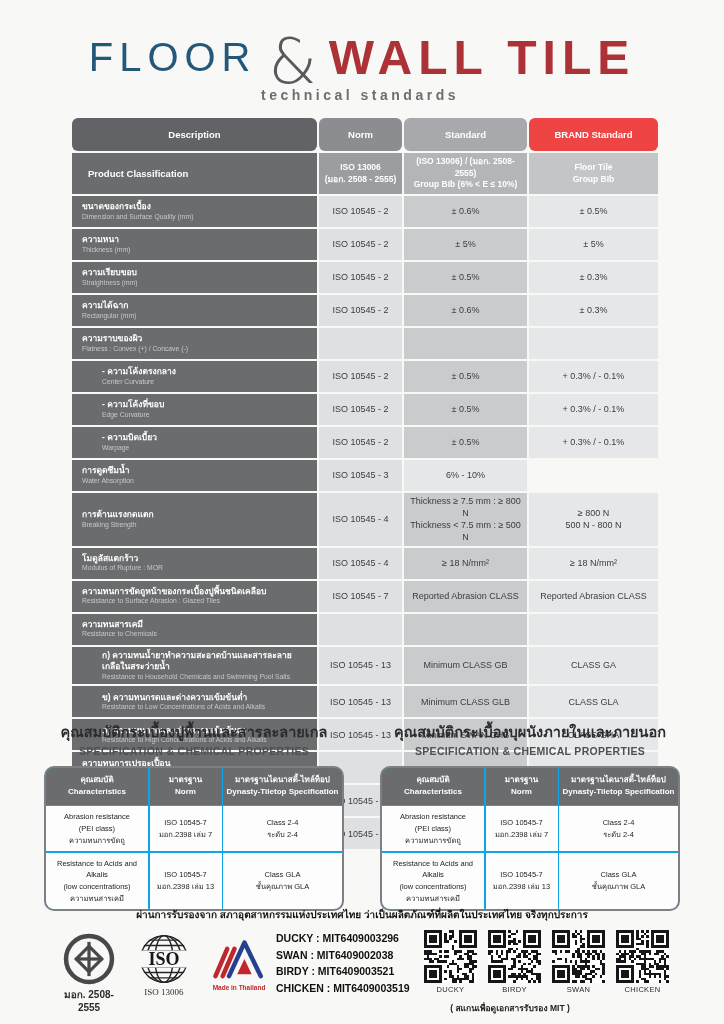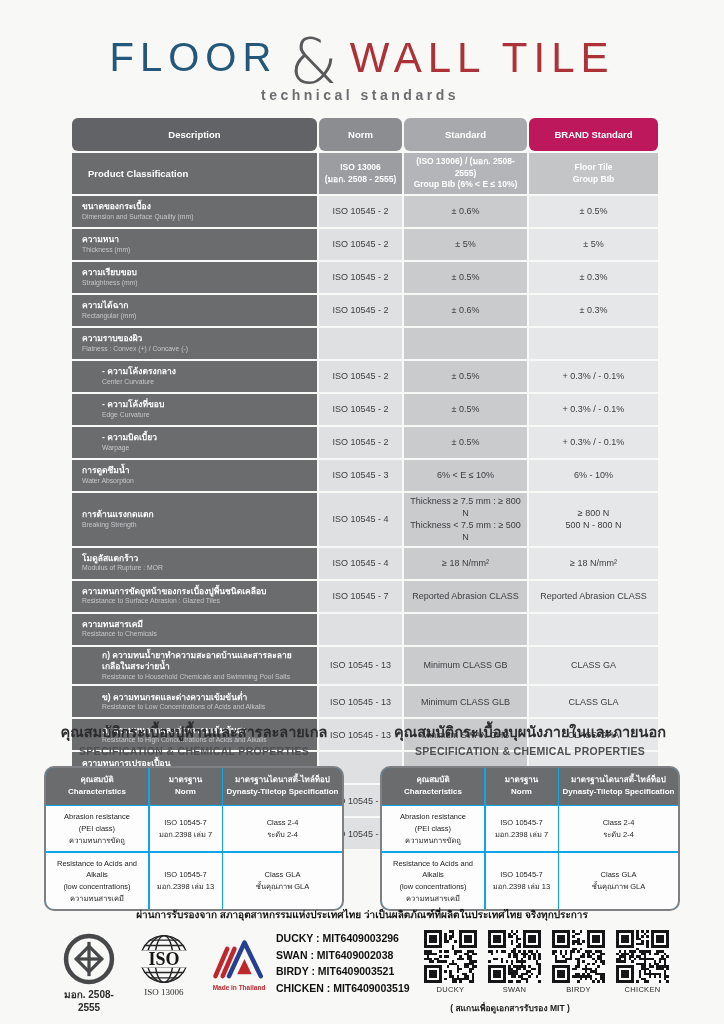--- a/index.html
+++ b/index.html
@@ -5,40 +5,40 @@
   html,body{margin:0;padding:0;}
   body{width:724px;height:1024px;background:#f8f8f6;font-family:"Liberation Sans","DejaVu Sans",sans-serif;}
   .page{position:relative;width:724px;height:1024px;background:var(--page-bg,#f8f8f6);overflow:hidden;}
 
   
   .logo{position:absolute;top:30px;left:0;width:724px;text-align:center;}
   .logo-inner{display:inline-block;}
   .logo-line{display:flex;align-items:center;justify-content:center;gap:12px;}
   .logo-floor{font-size:40px;letter-spacing:6px;color:var(--blue,#24587a);font-weight:500;}
   .logo-amp{font-size:62px;font-weight:200;color:#58595b;line-height:.9;font-family:"DejaVu Sans",sans-serif;transform:translateY(4px);}
-  .logo-wall{font-size:42px;letter-spacing:6px;color:var(--red,#ad3237);font-weight:400;}
+  .logo-wall{font-size:48px;letter-spacing:6px;color:var(--red,#ad3237);font-weight:700;}
   .logo-sub{font-size:14px;letter-spacing:3.5px;color:#6d6e71;font-weight:bold;text-align:center;margin-top:1px;padding-right:4px;}
 
   
   .main-table{position:absolute;top:118px;left:72px;width:582px;}
   .trow{display:grid;grid-template-columns:245px 83px 123px 129px;column-gap:2px;margin-bottom:2px;}
   .cell{min-height:25px;}
   .c-desc{background:var(--desc-bg,#6b6c6e);color:#fff;padding:3px 10px;display:flex;flex-direction:column;justify-content:center;}
   .ind .c-desc{padding-left:30px;}
   .d-th{font-size:8.5px;font-weight:bold;line-height:1.35;}
   .d-en{font-size:6.8px;color:#c6c8ca;line-height:1.3;}
   .val{display:flex;align-items:center;justify-content:center;text-align:center;font-size:9px;color:#3c3c3e;white-space:pre-line;line-height:1.35;padding:2px 4px;}
   .c-norm{background:var(--norm-bg,#dfe0e2);}
   .c-std{background:var(--std-bg,#c9cbcd);}
   .c-brand{background:var(--brand-bg,#e6e7e8);}
   .thead .cell{display:flex;align-items:center;justify-content:center;font-weight:bold;color:#fff;font-size:9.5px;min-height:27px;border-radius:6px;}
   .thead .c-desc{background:#626366;align-items:center;}
   .thead .c-norm{background:#8b8d90;}
   .thead .c-std{background:#a7a9ac;}
-  .thead .c-brand{background:#be185d;}
+  .thead .c-brand{background:#ef4444;}
   .tclass .cell{min-height:35px;}
   .tclass .c-desc{font-weight:bold;font-size:9.5px;padding-left:16px;}
   .tclass .val{color:#fff;font-weight:bold;font-size:8.5px;}
   .tclass .c-norm{background:#9b9da0;}
   .tclass .c-std{background:#b3b5b8;}
   .tclass .c-brand{background:#c3c5c7;}
   .sec .val{min-height:27px;}
 
   
   .spec-wrap{position:absolute;top:720px;left:0;width:724px;display:flex;justify-content:center;gap:36px;}
@@ -173,21 +173,20 @@
           <div class="cell val c-norm">ISO 10545 - 2</div>
           <div class="cell val c-std">± 0.5%</div>
           <div class="cell val c-brand">+ 0.3% / - 0.1%</div>
         </div>
         <div class="trow">
           <div class="cell c-desc">
             <div class="d-th">การดูดซึมน้ำ</div>
             <div class="d-en">Water Absorption</div>
           </div>
           <div class="cell val c-norm">ISO 10545 - 3</div>
-          <div class="cell val c-std">6% &lt; E ≤ 10%</div>
           <div class="cell val c-brand">6% - 10%</div>
         </div>
         <div class="trow">
           <div class="cell c-desc">
             <div class="d-th">การต้านแรงกดแตก</div>
             <div class="d-en">Breaking Strength</div>
           </div>
           <div class="cell val c-norm">ISO 10545 - 4</div>
           <div class="cell val c-std">Thickness ≥ 7.5 mm : ≥ 800 N
 Thickness &lt; 7.5 mm : ≥ 500 N</div>
@@ -517,20 +516,152 @@
             <rect x="2" y="2" width="3" height="3" fill="#161618"></rect>
             <rect x="14" y="0" width="7" height="7" fill="#161618"></rect>
             <rect x="15" y="1" width="5" height="5" fill="#fff"></rect>
             <rect x="16" y="2" width="3" height="3" fill="#161618"></rect>
             <rect x="0" y="14" width="7" height="7" fill="#161618"></rect>
             <rect x="1" y="15" width="5" height="5" fill="#fff"></rect>
             <rect x="2" y="16" width="3" height="3" fill="#161618"></rect>
           </svg>
         </div>
         <div class="qr-label">DUCKY</div>
+      </div>
+      <div class="qr-item">
+        <div class="qr-box">
+          <svg viewBox="0 0 21 21" shape-rendering="crispEdges">
+            <rect x="0" y="0" width="21" height="21" fill="#fff"></rect>
+            <g fill="#161618">
+              <rect x="8" y="0" width="1" height="1"></rect>
+              <rect x="11" y="0" width="1" height="1"></rect>
+              <rect x="9" y="1" width="1" height="1"></rect>
+              <rect x="10" y="1" width="1" height="1"></rect>
+              <rect x="8" y="2" width="1" height="1"></rect>
+              <rect x="10" y="3" width="1" height="1"></rect>
+              <rect x="8" y="4" width="1" height="1"></rect>
+              <rect x="9" y="4" width="1" height="1"></rect>
+              <rect x="10" y="4" width="1" height="1"></rect>
+              <rect x="12" y="4" width="1" height="1"></rect>
+              <rect x="8" y="5" width="1" height="1"></rect>
+              <rect x="10" y="5" width="1" height="1"></rect>
+              <rect x="11" y="5" width="1" height="1"></rect>
+              <rect x="8" y="7" width="1" height="1"></rect>
+              <rect x="9" y="7" width="1" height="1"></rect>
+              <rect x="11" y="7" width="1" height="1"></rect>
+              <rect x="0" y="8" width="1" height="1"></rect>
+              <rect x="1" y="8" width="1" height="1"></rect>
+              <rect x="3" y="8" width="1" height="1"></rect>
+              <rect x="5" y="8" width="1" height="1"></rect>
+              <rect x="7" y="8" width="1" height="1"></rect>
+              <rect x="8" y="8" width="1" height="1"></rect>
+              <rect x="10" y="8" width="1" height="1"></rect>
+              <rect x="13" y="8" width="1" height="1"></rect>
+              <rect x="14" y="8" width="1" height="1"></rect>
+              <rect x="15" y="8" width="1" height="1"></rect>
+              <rect x="17" y="8" width="1" height="1"></rect>
+              <rect x="18" y="8" width="1" height="1"></rect>
+              <rect x="19" y="8" width="1" height="1"></rect>
+              <rect x="0" y="9" width="1" height="1"></rect>
+              <rect x="3" y="9" width="1" height="1"></rect>
+              <rect x="5" y="9" width="1" height="1"></rect>
+              <rect x="7" y="9" width="1" height="1"></rect>
+              <rect x="12" y="9" width="1" height="1"></rect>
+              <rect x="14" y="9" width="1" height="1"></rect>
+              <rect x="16" y="9" width="1" height="1"></rect>
+              <rect x="19" y="9" width="1" height="1"></rect>
+              <rect x="20" y="9" width="1" height="1"></rect>
+              <rect x="1" y="10" width="1" height="1"></rect>
+              <rect x="4" y="10" width="1" height="1"></rect>
+              <rect x="7" y="10" width="1" height="1"></rect>
+              <rect x="11" y="10" width="1" height="1"></rect>
+              <rect x="12" y="10" width="1" height="1"></rect>
+              <rect x="14" y="10" width="1" height="1"></rect>
+              <rect x="15" y="10" width="1" height="1"></rect>
+              <rect x="18" y="10" width="1" height="1"></rect>
+              <rect x="19" y="10" width="1" height="1"></rect>
+              <rect x="1" y="11" width="1" height="1"></rect>
+              <rect x="5" y="11" width="1" height="1"></rect>
+              <rect x="6" y="11" width="1" height="1"></rect>
+              <rect x="7" y="11" width="1" height="1"></rect>
+              <rect x="9" y="11" width="1" height="1"></rect>
+              <rect x="10" y="11" width="1" height="1"></rect>
+              <rect x="16" y="11" width="1" height="1"></rect>
+              <rect x="18" y="11" width="1" height="1"></rect>
+              <rect x="19" y="11" width="1" height="1"></rect>
+              <rect x="1" y="12" width="1" height="1"></rect>
+              <rect x="2" y="12" width="1" height="1"></rect>
+              <rect x="3" y="12" width="1" height="1"></rect>
+              <rect x="4" y="12" width="1" height="1"></rect>
+              <rect x="5" y="12" width="1" height="1"></rect>
+              <rect x="10" y="12" width="1" height="1"></rect>
+              <rect x="12" y="12" width="1" height="1"></rect>
+              <rect x="17" y="12" width="1" height="1"></rect>
+              <rect x="19" y="12" width="1" height="1"></rect>
+              <rect x="20" y="12" width="1" height="1"></rect>
+              <rect x="10" y="13" width="1" height="1"></rect>
+              <rect x="14" y="13" width="1" height="1"></rect>
+              <rect x="16" y="13" width="1" height="1"></rect>
+              <rect x="20" y="13" width="1" height="1"></rect>
+              <rect x="9" y="14" width="1" height="1"></rect>
+              <rect x="10" y="14" width="1" height="1"></rect>
+              <rect x="13" y="14" width="1" height="1"></rect>
+              <rect x="18" y="14" width="1" height="1"></rect>
+              <rect x="8" y="15" width="1" height="1"></rect>
+              <rect x="9" y="15" width="1" height="1"></rect>
+              <rect x="12" y="15" width="1" height="1"></rect>
+              <rect x="13" y="15" width="1" height="1"></rect>
+              <rect x="14" y="15" width="1" height="1"></rect>
+              <rect x="15" y="15" width="1" height="1"></rect>
+              <rect x="17" y="15" width="1" height="1"></rect>
+              <rect x="13" y="16" width="1" height="1"></rect>
+              <rect x="15" y="16" width="1" height="1"></rect>
+              <rect x="16" y="16" width="1" height="1"></rect>
+              <rect x="17" y="16" width="1" height="1"></rect>
+              <rect x="9" y="17" width="1" height="1"></rect>
+              <rect x="10" y="17" width="1" height="1"></rect>
+              <rect x="12" y="17" width="1" height="1"></rect>
+              <rect x="14" y="17" width="1" height="1"></rect>
+              <rect x="17" y="17" width="1" height="1"></rect>
+              <rect x="18" y="17" width="1" height="1"></rect>
+              <rect x="19" y="17" width="1" height="1"></rect>
+              <rect x="20" y="17" width="1" height="1"></rect>
+              <rect x="8" y="18" width="1" height="1"></rect>
+              <rect x="9" y="18" width="1" height="1"></rect>
+              <rect x="10" y="18" width="1" height="1"></rect>
+              <rect x="11" y="18" width="1" height="1"></rect>
+              <rect x="12" y="18" width="1" height="1"></rect>
+              <rect x="13" y="18" width="1" height="1"></rect>
+              <rect x="14" y="18" width="1" height="1"></rect>
+              <rect x="15" y="18" width="1" height="1"></rect>
+              <rect x="19" y="18" width="1" height="1"></rect>
+              <rect x="20" y="18" width="1" height="1"></rect>
+              <rect x="11" y="19" width="1" height="1"></rect>
+              <rect x="13" y="19" width="1" height="1"></rect>
+              <rect x="15" y="19" width="1" height="1"></rect>
+              <rect x="17" y="19" width="1" height="1"></rect>
+              <rect x="19" y="19" width="1" height="1"></rect>
+              <rect x="20" y="19" width="1" height="1"></rect>
+              <rect x="10" y="20" width="1" height="1"></rect>
+              <rect x="16" y="20" width="1" height="1"></rect>
+              <rect x="18" y="20" width="1" height="1"></rect>
+              <rect x="20" y="20" width="1" height="1"></rect>
+            </g>
+            <rect x="0" y="0" width="7" height="7" fill="#161618"></rect>
+            <rect x="1" y="1" width="5" height="5" fill="#fff"></rect>
+            <rect x="2" y="2" width="3" height="3" fill="#161618"></rect>
+            <rect x="14" y="0" width="7" height="7" fill="#161618"></rect>
+            <rect x="15" y="1" width="5" height="5" fill="#fff"></rect>
+            <rect x="16" y="2" width="3" height="3" fill="#161618"></rect>
+            <rect x="0" y="14" width="7" height="7" fill="#161618"></rect>
+            <rect x="1" y="15" width="5" height="5" fill="#fff"></rect>
+            <rect x="2" y="16" width="3" height="3" fill="#161618"></rect>
+          </svg>
+        </div>
+        <div class="qr-label">BIRDY</div>
       </div>
       <div class="qr-item">
         <div class="qr-box">
           <svg viewBox="0 0 21 21" shape-rendering="crispEdges">
             <rect x="0" y="0" width="21" height="21" fill="#fff"></rect>
             <g fill="#161618">
               <rect x="9" y="0" width="1" height="1"></rect>
               <rect x="11" y="0" width="1" height="1"></rect>
               <rect x="8" y="1" width="1" height="1"></rect>
               <rect x="10" y="1" width="1" height="1"></rect>
@@ -649,152 +780,20 @@
             <rect x="2" y="2" width="3" height="3" fill="#161618"></rect>
             <rect x="14" y="0" width="7" height="7" fill="#161618"></rect>
             <rect x="15" y="1" width="5" height="5" fill="#fff"></rect>
             <rect x="16" y="2" width="3" height="3" fill="#161618"></rect>
             <rect x="0" y="14" width="7" height="7" fill="#161618"></rect>
             <rect x="1" y="15" width="5" height="5" fill="#fff"></rect>
             <rect x="2" y="16" width="3" height="3" fill="#161618"></rect>
           </svg>
         </div>
         <div class="qr-label">SWAN</div>
-      </div>
-      <div class="qr-item">
-        <div class="qr-box">
-          <svg viewBox="0 0 21 21" shape-rendering="crispEdges">
-            <rect x="0" y="0" width="21" height="21" fill="#fff"></rect>
-            <g fill="#161618">
-              <rect x="8" y="0" width="1" height="1"></rect>
-              <rect x="11" y="0" width="1" height="1"></rect>
-              <rect x="9" y="1" width="1" height="1"></rect>
-              <rect x="10" y="1" width="1" height="1"></rect>
-              <rect x="8" y="2" width="1" height="1"></rect>
-              <rect x="10" y="3" width="1" height="1"></rect>
-              <rect x="8" y="4" width="1" height="1"></rect>
-              <rect x="9" y="4" width="1" height="1"></rect>
-              <rect x="10" y="4" width="1" height="1"></rect>
-              <rect x="12" y="4" width="1" height="1"></rect>
-              <rect x="8" y="5" width="1" height="1"></rect>
-              <rect x="10" y="5" width="1" height="1"></rect>
-              <rect x="11" y="5" width="1" height="1"></rect>
-              <rect x="8" y="7" width="1" height="1"></rect>
-              <rect x="9" y="7" width="1" height="1"></rect>
-              <rect x="11" y="7" width="1" height="1"></rect>
-              <rect x="0" y="8" width="1" height="1"></rect>
-              <rect x="1" y="8" width="1" height="1"></rect>
-              <rect x="3" y="8" width="1" height="1"></rect>
-              <rect x="5" y="8" width="1" height="1"></rect>
-              <rect x="7" y="8" width="1" height="1"></rect>
-              <rect x="8" y="8" width="1" height="1"></rect>
-              <rect x="10" y="8" width="1" height="1"></rect>
-              <rect x="13" y="8" width="1" height="1"></rect>
-              <rect x="14" y="8" width="1" height="1"></rect>
-              <rect x="15" y="8" width="1" height="1"></rect>
-              <rect x="17" y="8" width="1" height="1"></rect>
-              <rect x="18" y="8" width="1" height="1"></rect>
-              <rect x="19" y="8" width="1" height="1"></rect>
-              <rect x="0" y="9" width="1" height="1"></rect>
-              <rect x="3" y="9" width="1" height="1"></rect>
-              <rect x="5" y="9" width="1" height="1"></rect>
-              <rect x="7" y="9" width="1" height="1"></rect>
-              <rect x="12" y="9" width="1" height="1"></rect>
-              <rect x="14" y="9" width="1" height="1"></rect>
-              <rect x="16" y="9" width="1" height="1"></rect>
-              <rect x="19" y="9" width="1" height="1"></rect>
-              <rect x="20" y="9" width="1" height="1"></rect>
-              <rect x="1" y="10" width="1" height="1"></rect>
-              <rect x="4" y="10" width="1" height="1"></rect>
-              <rect x="7" y="10" width="1" height="1"></rect>
-              <rect x="11" y="10" width="1" height="1"></rect>
-              <rect x="12" y="10" width="1" height="1"></rect>
-              <rect x="14" y="10" width="1" height="1"></rect>
-              <rect x="15" y="10" width="1" height="1"></rect>
-              <rect x="18" y="10" width="1" height="1"></rect>
-              <rect x="19" y="10" width="1" height="1"></rect>
-              <rect x="1" y="11" width="1" height="1"></rect>
-              <rect x="5" y="11" width="1" height="1"></rect>
-              <rect x="6" y="11" width="1" height="1"></rect>
-              <rect x="7" y="11" width="1" height="1"></rect>
-              <rect x="9" y="11" width="1" height="1"></rect>
-              <rect x="10" y="11" width="1" height="1"></rect>
-              <rect x="16" y="11" width="1" height="1"></rect>
-              <rect x="18" y="11" width="1" height="1"></rect>
-              <rect x="19" y="11" width="1" height="1"></rect>
-              <rect x="1" y="12" width="1" height="1"></rect>
-              <rect x="2" y="12" width="1" height="1"></rect>
-              <rect x="3" y="12" width="1" height="1"></rect>
-              <rect x="4" y="12" width="1" height="1"></rect>
-              <rect x="5" y="12" width="1" height="1"></rect>
-              <rect x="10" y="12" width="1" height="1"></rect>
-              <rect x="12" y="12" width="1" height="1"></rect>
-              <rect x="17" y="12" width="1" height="1"></rect>
-              <rect x="19" y="12" width="1" height="1"></rect>
-              <rect x="20" y="12" width="1" height="1"></rect>
-              <rect x="10" y="13" width="1" height="1"></rect>
-              <rect x="14" y="13" width="1" height="1"></rect>
-              <rect x="16" y="13" width="1" height="1"></rect>
-              <rect x="20" y="13" width="1" height="1"></rect>
-              <rect x="9" y="14" width="1" height="1"></rect>
-              <rect x="10" y="14" width="1" height="1"></rect>
-              <rect x="13" y="14" width="1" height="1"></rect>
-              <rect x="18" y="14" width="1" height="1"></rect>
-              <rect x="8" y="15" width="1" height="1"></rect>
-              <rect x="9" y="15" width="1" height="1"></rect>
-              <rect x="12" y="15" width="1" height="1"></rect>
-              <rect x="13" y="15" width="1" height="1"></rect>
-              <rect x="14" y="15" width="1" height="1"></rect>
-              <rect x="15" y="15" width="1" height="1"></rect>
-              <rect x="17" y="15" width="1" height="1"></rect>
-              <rect x="13" y="16" width="1" height="1"></rect>
-              <rect x="15" y="16" width="1" height="1"></rect>
-              <rect x="16" y="16" width="1" height="1"></rect>
-              <rect x="17" y="16" width="1" height="1"></rect>
-              <rect x="9" y="17" width="1" height="1"></rect>
-              <rect x="10" y="17" width="1" height="1"></rect>
-              <rect x="12" y="17" width="1" height="1"></rect>
-              <rect x="14" y="17" width="1" height="1"></rect>
-              <rect x="17" y="17" width="1" height="1"></rect>
-              <rect x="18" y="17" width="1" height="1"></rect>
-              <rect x="19" y="17" width="1" height="1"></rect>
-              <rect x="20" y="17" width="1" height="1"></rect>
-              <rect x="8" y="18" width="1" height="1"></rect>
-              <rect x="9" y="18" width="1" height="1"></rect>
-              <rect x="10" y="18" width="1" height="1"></rect>
-              <rect x="11" y="18" width="1" height="1"></rect>
-              <rect x="12" y="18" width="1" height="1"></rect>
-              <rect x="13" y="18" width="1" height="1"></rect>
-              <rect x="14" y="18" width="1" height="1"></rect>
-              <rect x="15" y="18" width="1" height="1"></rect>
-              <rect x="19" y="18" width="1" height="1"></rect>
-              <rect x="20" y="18" width="1" height="1"></rect>
-              <rect x="11" y="19" width="1" height="1"></rect>
-              <rect x="13" y="19" width="1" height="1"></rect>
-              <rect x="15" y="19" width="1" height="1"></rect>
-              <rect x="17" y="19" width="1" height="1"></rect>
-              <rect x="19" y="19" width="1" height="1"></rect>
-              <rect x="20" y="19" width="1" height="1"></rect>
-              <rect x="10" y="20" width="1" height="1"></rect>
-              <rect x="16" y="20" width="1" height="1"></rect>
-              <rect x="18" y="20" width="1" height="1"></rect>
-              <rect x="20" y="20" width="1" height="1"></rect>
-            </g>
-            <rect x="0" y="0" width="7" height="7" fill="#161618"></rect>
-            <rect x="1" y="1" width="5" height="5" fill="#fff"></rect>
-            <rect x="2" y="2" width="3" height="3" fill="#161618"></rect>
-            <rect x="14" y="0" width="7" height="7" fill="#161618"></rect>
-            <rect x="15" y="1" width="5" height="5" fill="#fff"></rect>
-            <rect x="16" y="2" width="3" height="3" fill="#161618"></rect>
-            <rect x="0" y="14" width="7" height="7" fill="#161618"></rect>
-            <rect x="1" y="15" width="5" height="5" fill="#fff"></rect>
-            <rect x="2" y="16" width="3" height="3" fill="#161618"></rect>
-          </svg>
-        </div>
-        <div class="qr-label">BIRDY</div>
       </div>
       <div class="qr-item">
         <div class="qr-box">
           <svg viewBox="0 0 21 21" shape-rendering="crispEdges">
             <rect x="0" y="0" width="21" height="21" fill="#fff"></rect>
             <g fill="#161618">
               <rect x="8" y="0" width="1" height="1"></rect>
               <rect x="10" y="0" width="1" height="1"></rect>
               <rect x="12" y="0" width="1" height="1"></rect>
               <rect x="8" y="1" width="1" height="1"></rect>

